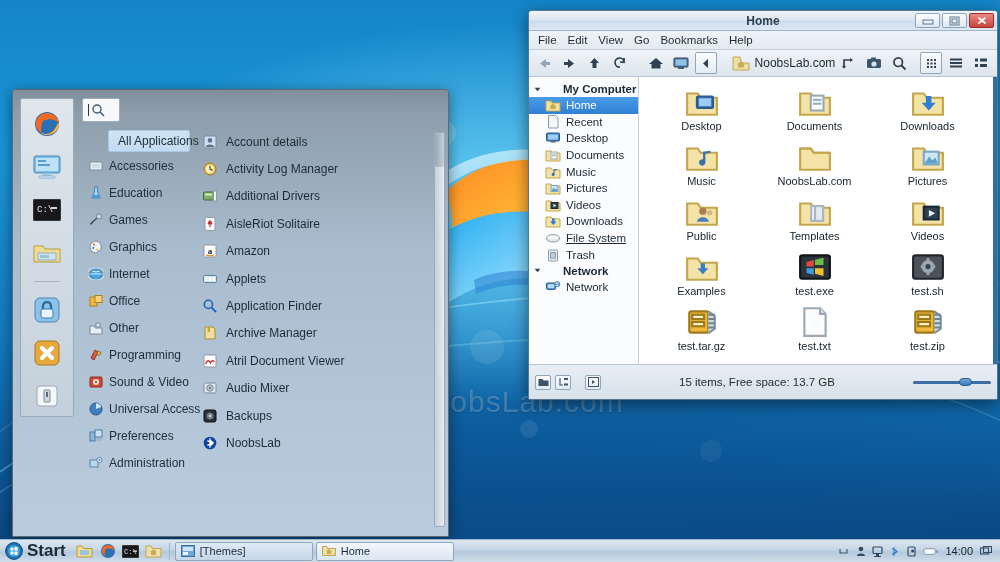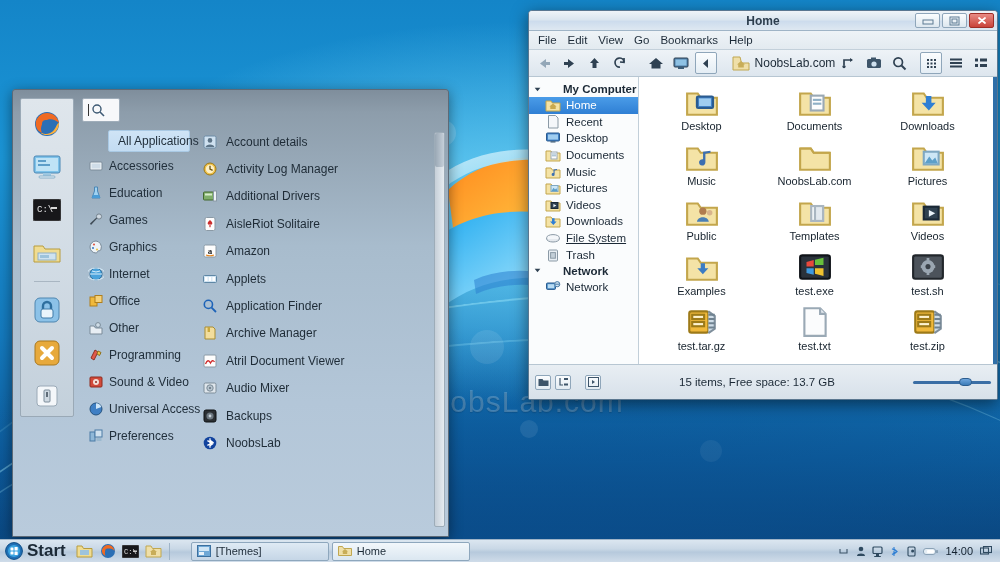--- a/index.html
+++ b/index.html
@@ -154,21 +154,21 @@
   }
   #startbtn { display:flex; align-items:center; gap:4px; padding:0 6px 0 2px; height:20px; cursor:pointer; }
   #startbtn .lbl { font-size:17px; font-weight:bold; color:#1b2936; }
   .qlaunch { width:20px; height:19px; display:flex; align-items:center; justify-content:center; cursor:pointer; }
   .tasksep { width:1px; height:17px; background:#9fb4c8; margin:0 2px; }
   .taskbtn {
     width:138px; height:19px; display:flex; align-items:center; gap:5px; padding-left:5px;
     border:1px solid #8ea7bd; border-radius:2px; font-size:11px; color:#1b2936;
     background:linear-gradient(180deg,#f2f7fb,#dbe7f1); cursor:pointer; overflow:hidden; white-space:nowrap;
   }
-  .taskbtn.active { background:linear-gradient(180deg,#dfeaf4,#c5d6e6);margin-left:16px; }
+  .taskbtn.active { background:linear-gradient(180deg,#dfeaf4,#c5d6e6); }
   #tray { margin-left:auto; display:flex; align-items:center; gap:6px; padding-right:5px; }
   .tray-ic { width:11px; height:13px; display:flex; align-items:center; justify-content:center; cursor:pointer; }
   #clock { font-size:11px; color:#142230; cursor:pointer; }
 </style>
 </head>
 <body>
 
 <div id="screen">
 
   <div id="wallpaper">
@@ -357,20 +357,28 @@
               <span>Universal Access</span>
             </div>
             <div class="cat-item">
               <svg class="ic" width="14" height="14" viewBox="0 0 16 16">
                 <rect x="2" y="4" width="5" height="9" fill="#8fb8d8" stroke="#4a7ba5"></rect>
                 <rect x="7" y="2" width="7" height="7" fill="#cfe1ef" stroke="#4a7ba5"></rect>
                 <rect x="8.5" y="10" width="5" height="3" fill="#9bb9cf"></rect>
               </svg>
               <span>Preferences</span>
             </div>
+            <div class="cat-item">
+              <svg class="ic" width="14" height="14" viewBox="0 0 16 16">
+                <rect x="2" y="5" width="8" height="7" fill="#b9d6ea" stroke="#5a87a8"></rect>
+                <circle cx="11.5" cy="5" r="2.6" fill="#e8eff6" stroke="#5a87a8"></circle>
+                <path d="M10.5 5 h2 M11.5 4 v2" stroke="#5a87a8"></path>
+              </svg>
+              <span>Administration</span>
+            </div>
           </div>
         <div id="app-col">
             <div class="app-item">
               <svg class="ic" width="16" height="16" viewBox="0 0 16 16">
                 <rect x="2" y="2" width="12" height="12" rx="1.5" fill="#cfe1f0" stroke="#6d8ca6"></rect>
                 <circle cx="8" cy="6.4" r="2.3" fill="#5d7487"></circle>
                 <path d="M3.6 13 C4 9.6 12 9.6 12.4 13 Z" fill="#5d7487"></path>
               </svg>
               <span>Account details</span>
             </div>

